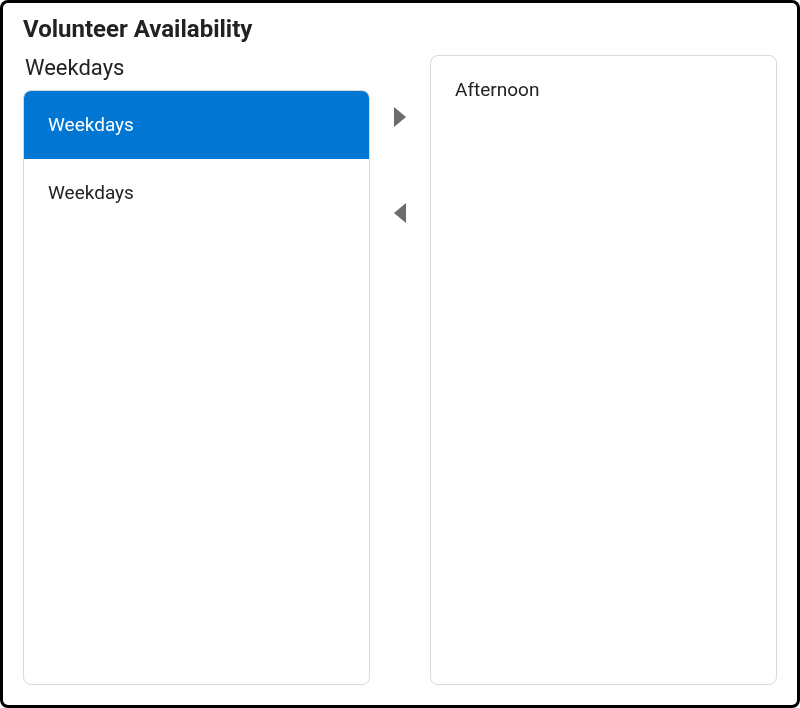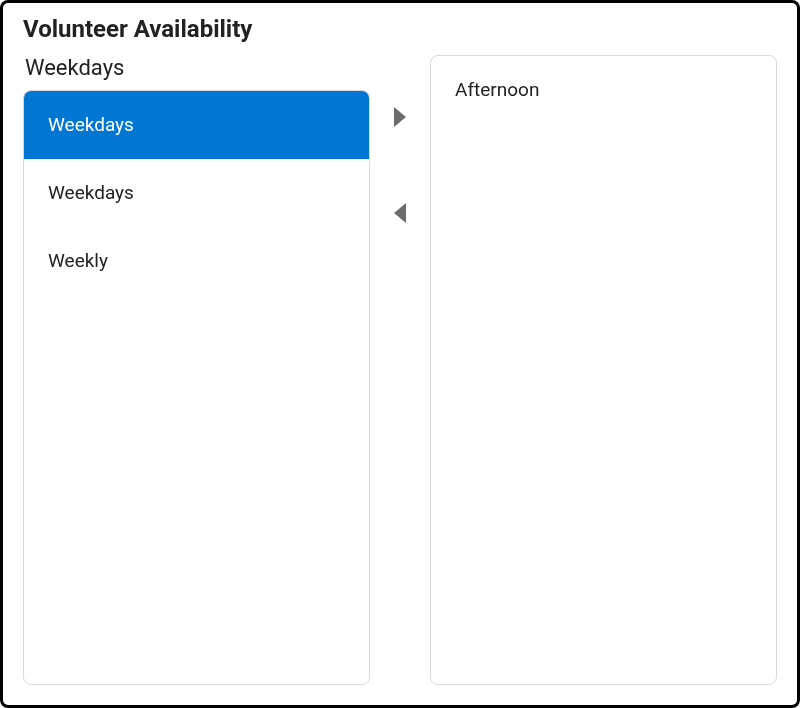--- a/index.html
+++ b/index.html
@@ -90,21 +90,20 @@
 
 <div class="container">
   <div class="title">Volunteer Availability</div>
   <div class="duelling">
 
     <div class="col">
       <div class="col-label">Weekdays</div>
       <div class="listbox">
         <div class="option selected">Weekdays</div>
         <div class="option">Weekdays</div>
-        <div class="option">Weekly</div>
       </div>
     </div>
 
     <div class="controls">
       <div class="move-btn">
         <svg width="20" height="24" viewBox="0 0 20 24">
             <path d="M4 2 L16 12 L4 22 Z"></path>
           </svg>
       </div>
       <div class="move-btn">

